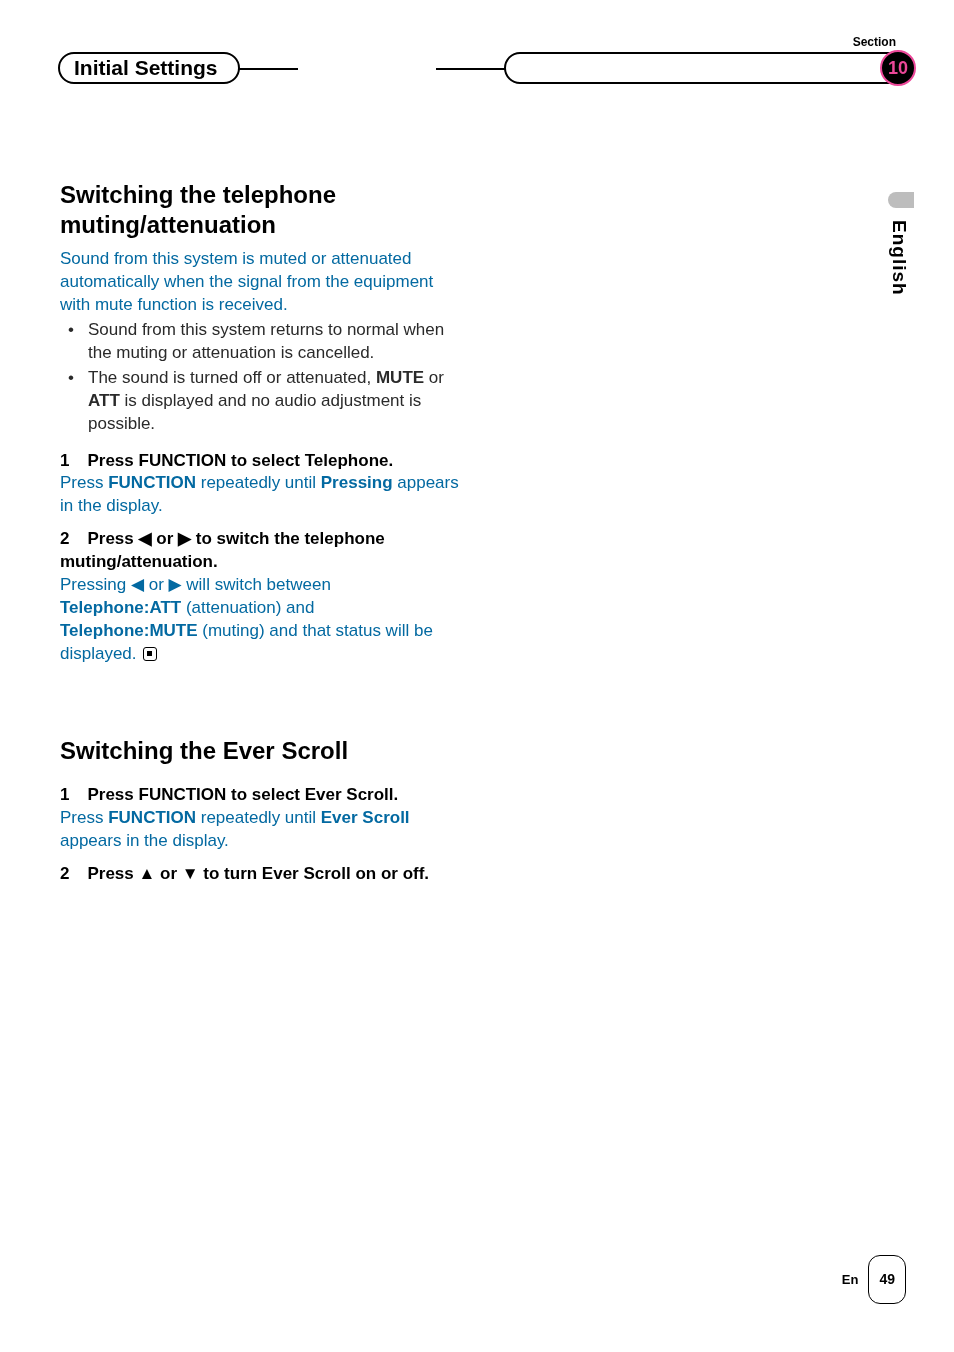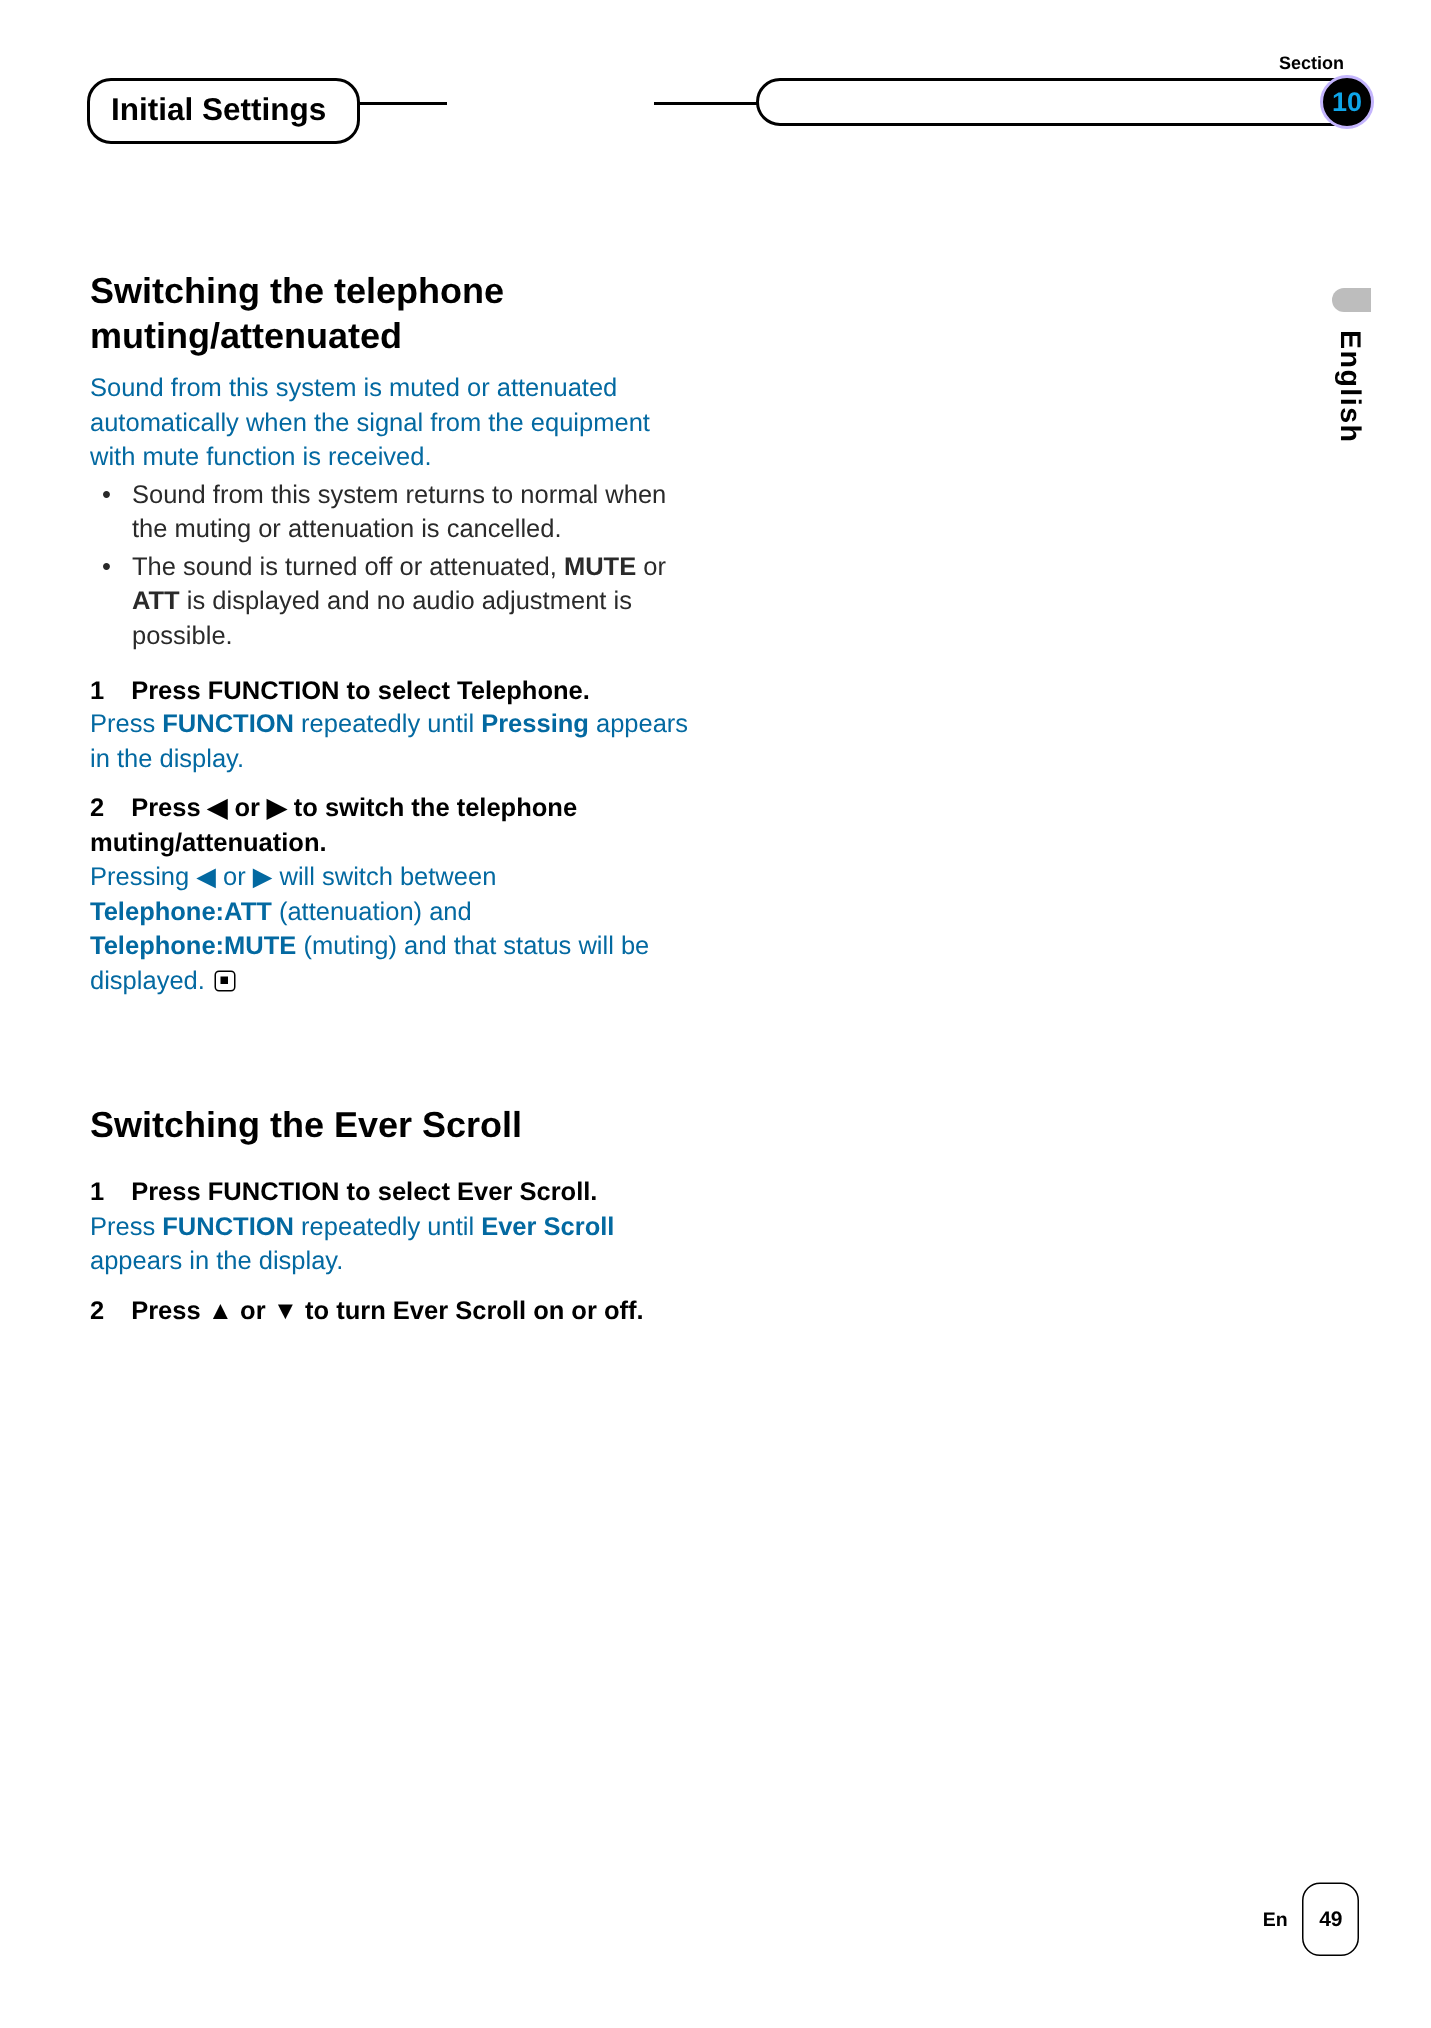--- a/index.html
+++ b/index.html
@@ -13,21 +13,21 @@
     font-size: 17px;
     line-height: 1.35;
   }
   .page-pad { position: absolute; inset: 0; }
 
   
   .header { position: absolute; top: 34px; left: 0; right: 0; height: 60px; }
   .title-pill {
     position: absolute;
     left: 58px; top: 18px;
-    height: 44px;
+    height: 32px;
     border: 2px solid #000;
     border-radius: 16px;
     padding: 0 20px 0 14px;
     display: flex; align-items: center;
     font-weight: 900;
     font-size: 21px;
     background: #fff;
   }
   .title-pill .h-line {
     position: absolute;
@@ -53,25 +53,25 @@
     top: 0px;
     font-size: 12px;
     font-weight: 700;
   }
   .section-badge {
     position: absolute;
     right: 38px; top: 16px;
     width: 36px; height: 36px;
     border-radius: 50%;
     background: #000;
-    color: #0ea5e9;
+    color: #ec4899;
     display: flex; align-items: center; justify-content: center;
     font-weight: 800;
     font-size: 18px;
-    border: 2px solid #c4b5fd;
+    border: 2px solid #ec4899;
   }
   .right-capsule .h-line-left {
     position: absolute;
     right: 100%;
     top: 14px;
     width: 70px;
     height: 2px;
     background: #000;
   }
 
@@ -173,21 +173,21 @@
       <span class="h-line-left"></span>
     </div>
     <div class="section-badge">10</div>
   </div>
 
   <div class="lang-tab-accent"></div>
   <div class="lang-tab">English</div>
 
   <div class="col">
 
-    <div class="h2">Switching the telephone muting/attenuated</div>
+    <div class="h2">Switching the telephone muting/attenuation</div>
     <div class="para">Sound from this system is muted or attenuated automatically when the signal from the equipment with mute function is received.</div>
     <ul class="bullets">
       <li>
         <span>Sound from this system returns to normal when the muting or attenuation is cancelled.</span>
       </li>
       <li>
         <span>The sound is turned off or attenuated, </span><span class="bold">MUTE</span><span> or </span><span class="bold">ATT</span><span> is displayed and no audio adjustment is possible.</span>
       </li>
     </ul>
 

